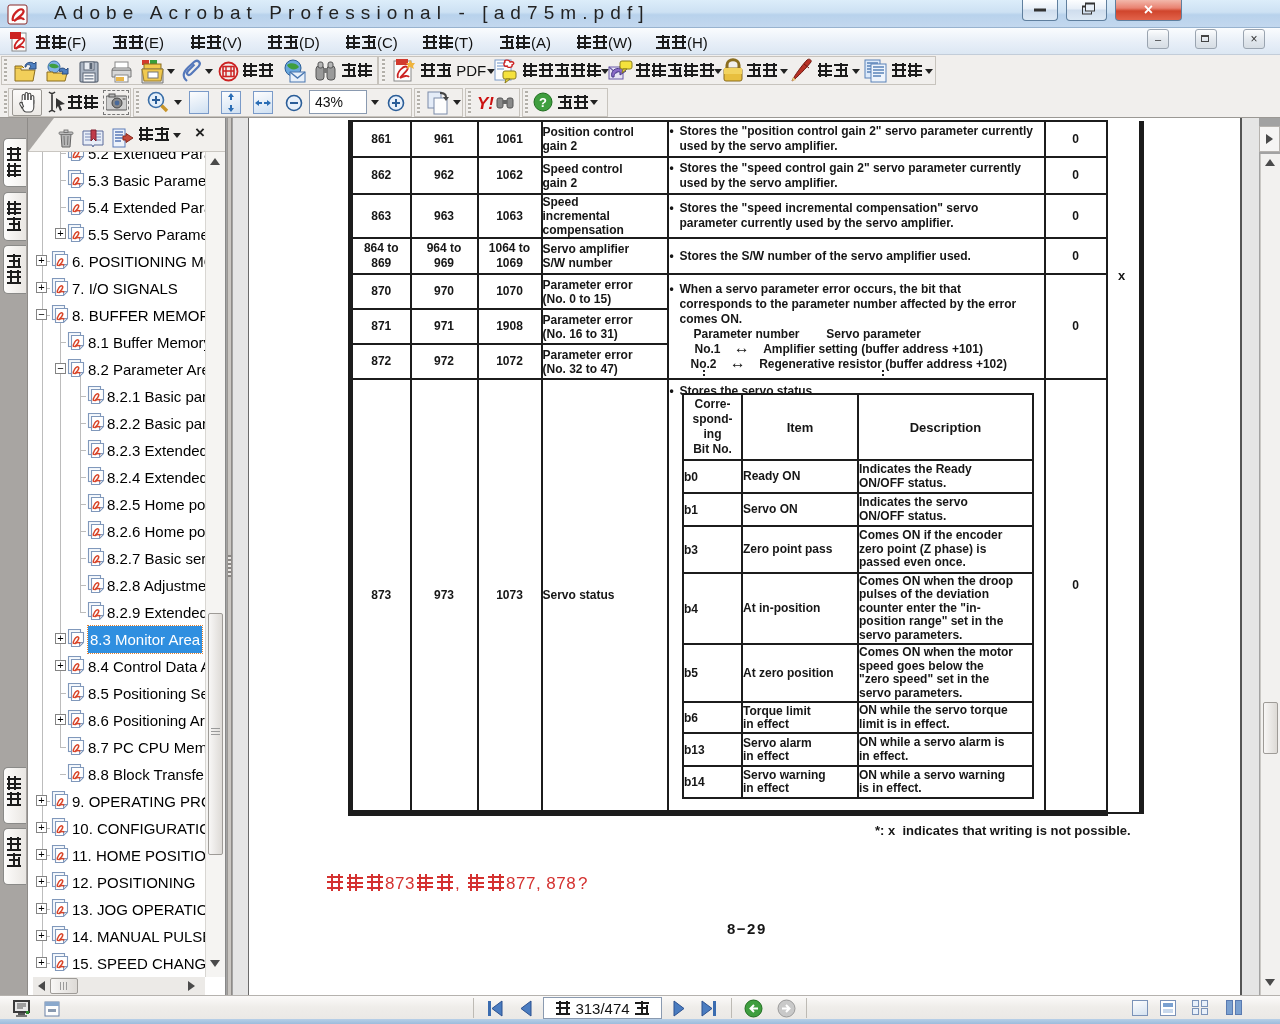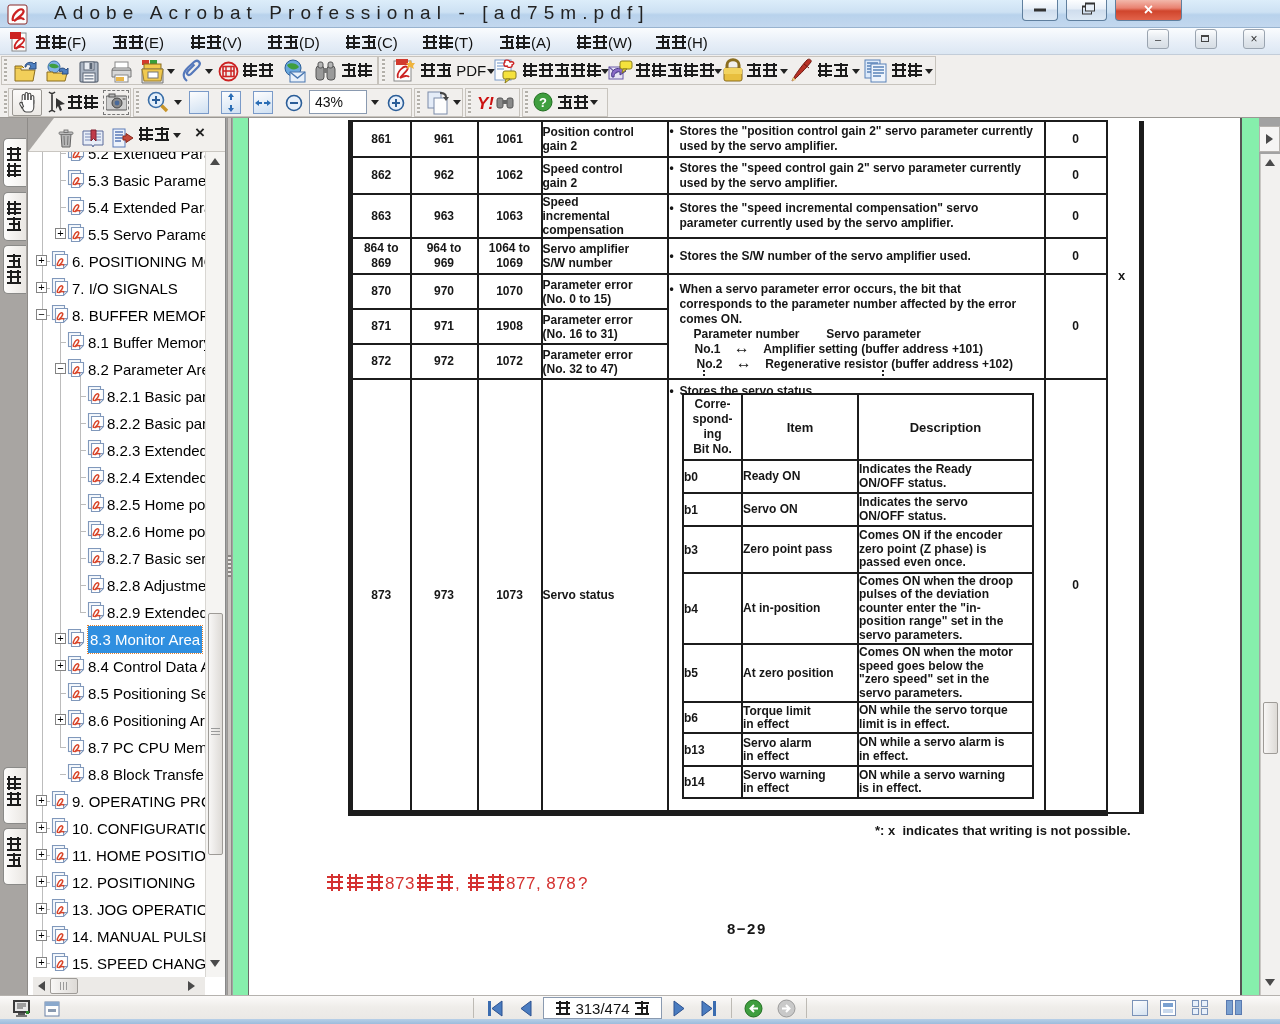--- a/index.html
+++ b/index.html
@@ -53,21 +53,21 @@
 #hsb{position:absolute;left:5px;top:859px;width:172px;height:18px;background:#eceae7}
 .sbthumb{position:absolute;background:linear-gradient(90deg,#f8f7f6,#dddad6);border:1px solid #9e9b97;border-radius:2px}
 .arr{position:absolute;width:0;height:0}
 .arr.up{border-left:5px solid transparent;border-right:5px solid transparent;border-bottom:7px solid #4a4a4a}
 .arr.dn{border-left:5px solid transparent;border-right:5px solid transparent;border-top:7px solid #4a4a4a}
 .arr.lf{border-top:5px solid transparent;border-bottom:5px solid transparent;border-right:7px solid #4a4a4a}
 .arr.rt{border-top:5px solid transparent;border-bottom:5px solid transparent;border-left:7px solid #4a4a4a}
 
 #splitter{left:227px;top:0;width:5px;height:877px;background:#c9c6c2;border-left:1px solid #9a9794;border-right:1px solid #8e8b88}
 
-#docarea{left:233px;top:0;width:1026px;height:877px;background:#86efac;overflow:hidden}
+#docarea{left:233px;top:0;width:1026px;height:877px;background:#e5e5e5;overflow:hidden}
 #page{position:absolute;left:15px;top:-1px;width:994px;height:880px;background:#fff;border-left:1px solid #6a6a6a;border-right:2px solid #555}
 #collbtn{left:1259px;top:8px;width:21px;height:26px;background:#f6f5f4;border:1px solid #b5b2ae}
 #docsb{left:1260px;top:36px;width:20px;height:841px;background:#f2f1ef;border-left:1px solid #c9c7c3}
 
 #statusbar{left:0;top:995px;width:1280px;height:29px;background:linear-gradient(#fbfaf9,#efedea 40%,#e9e7e4);border-top:1px solid #b5b2ae}
 #statusblue{left:0;top:1019px;width:1280px;height:5px;background:linear-gradient(#b7cfe7,#9dbcdc)}
 
 .doc{position:absolute;font-family:"Liberation Sans",sans-serif;font-weight:bold;color:#161616}
 table.scan{border-collapse:collapse;table-layout:fixed}
 table.scan td{border:2px solid #1c1c1c;font-weight:bold;color:#161616;font-size:12px;vertical-align:middle;padding:0}
@@ -668,21 +668,21 @@
               <td class="ctr">970</td>
               <td class="ctr">1070</td>
       <td class="nm">Parameter error<br>(No. 0 to 15)</td>
       <td class="ds" rowspan="3">
         <div class="bl">
                   <span>•</span>
                   <div>When a servo parameter error occurs, the bit that<br>corresponds to the parameter number affected by the error<br>comes ON.</div>
                 </div>
         <div style="padding-left:25px">Parameter number&nbsp;&nbsp;&nbsp;&nbsp;&nbsp;&nbsp;&nbsp;&nbsp;Servo parameter</div>
         <div style="padding-left:26px">No.1&nbsp;&nbsp;&nbsp;&nbsp;<span style="font-size:16px;line-height:12px">↔</span>&nbsp;&nbsp;&nbsp;&nbsp;Amplifier setting (buffer address +101)</div>
-        <div style="padding-left:28px">No.2&nbsp;&nbsp;&nbsp;&nbsp;<span style="font-size:16px;line-height:12px">↔</span>&nbsp;&nbsp;&nbsp;&nbsp;Regenerative resistor (buffer address +102)</div>
+        <div style="padding-left:22px">No.2&nbsp;&nbsp;&nbsp;&nbsp;<span style="font-size:16px;line-height:12px">↔</span>&nbsp;&nbsp;&nbsp;&nbsp;Regenerative resistor (buffer address +102)</div>
 
       </td>
       <td class="ctr" rowspan="3">0</td>
      </tr>
      <tr style="height:35px">
       <td class="ctr">871</td>
               <td class="ctr">971</td>
               <td class="ctr">1908</td>
       <td class="nm">Parameter error<br>(No. 16 to 31)</td>
      </tr>

